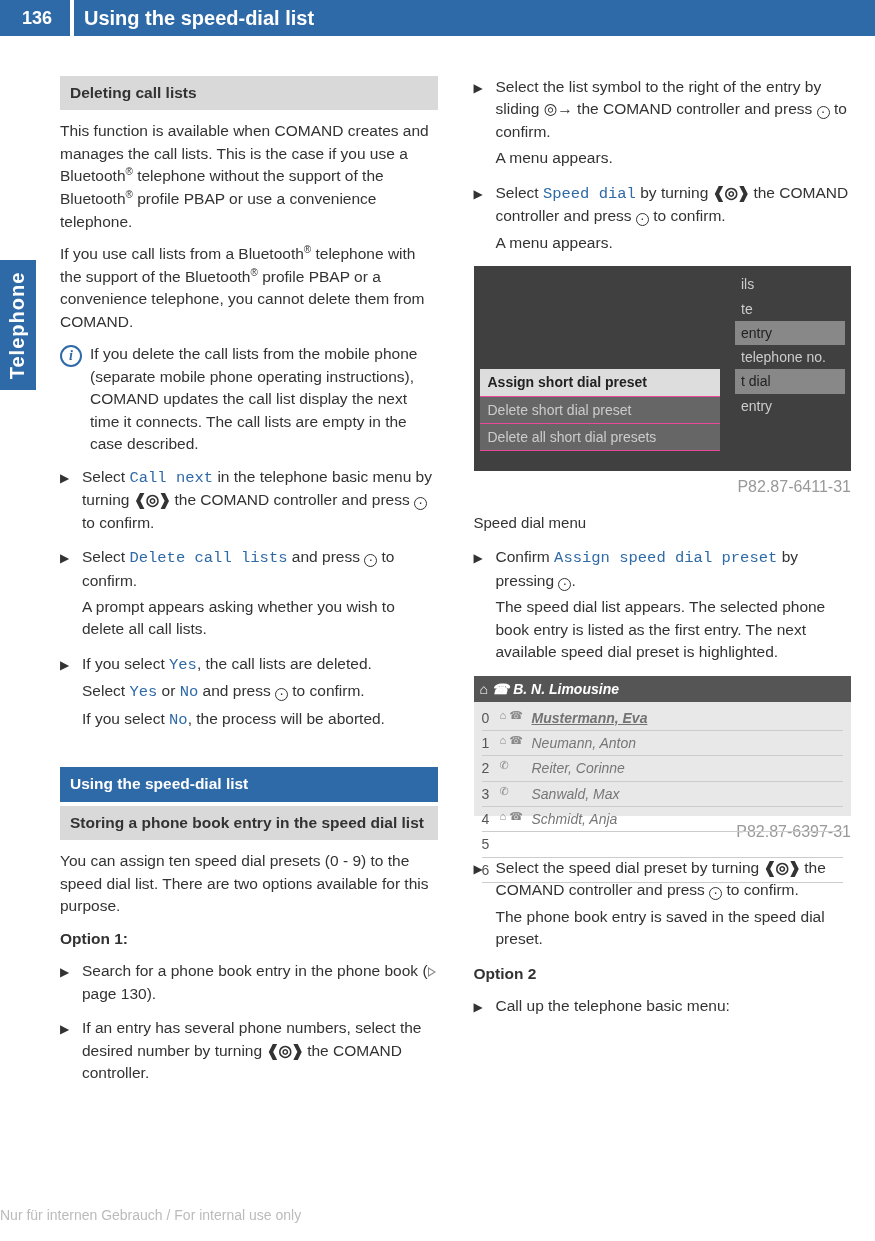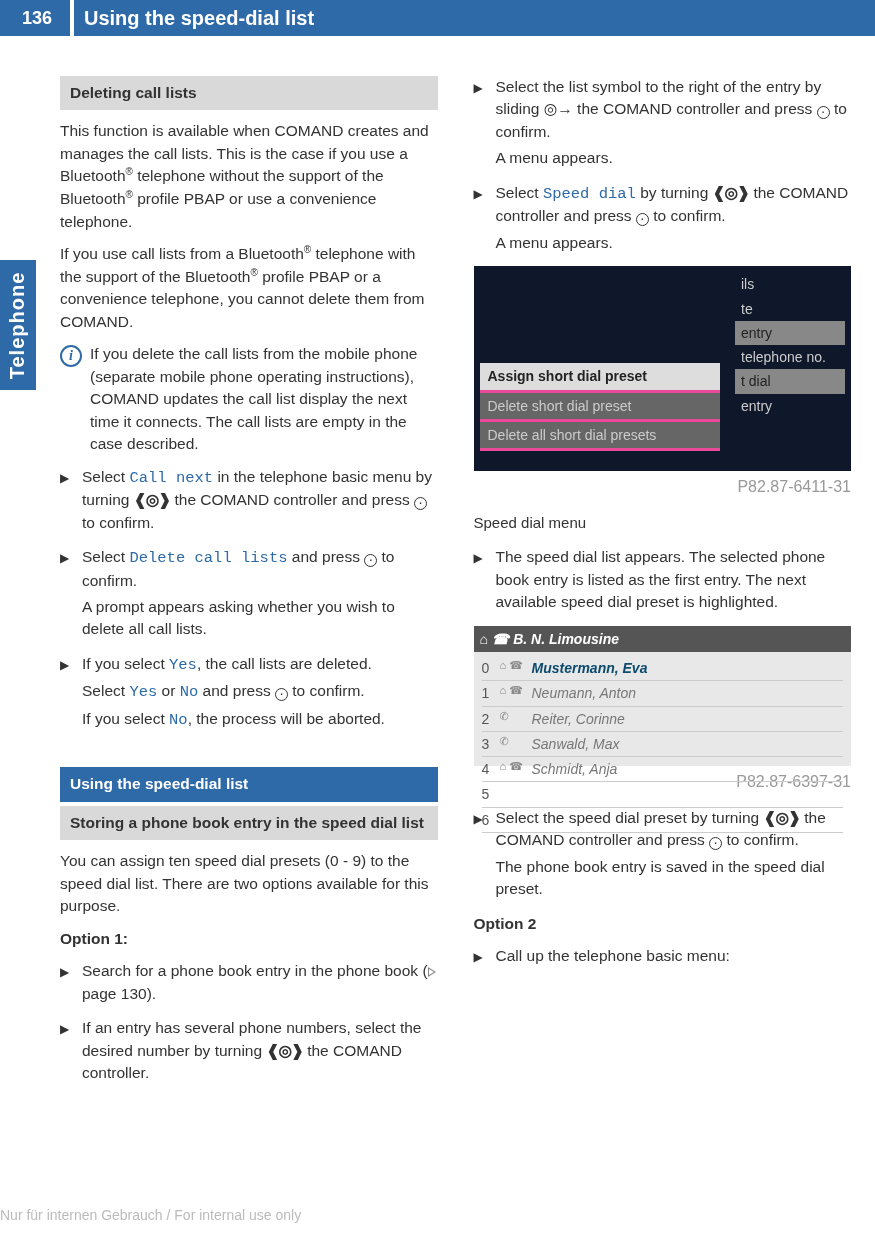--- a/index.html
+++ b/index.html
@@ -127,42 +127,42 @@
     position:relative;
   }
   .open-tri::after{
     content:"";position:absolute;left:-7px;top:-3px;
     width:0;height:0;
     border-top:3px solid transparent;
     border-bottom:3px solid transparent;
     border-left:5px solid #fff;
   }
   .screenshot {
-    background: #0f172a;
+    background: #404040;
     width: 100%;
     position: relative;
     margin-bottom: 4px;
   }
   .sc1 { height: 205px; padding: 8px 0 0 0; }
   .sc1 .right-col {
     position:absolute; right:6px; top:6px; width:110px;
     font-family: Arial; font-size:14px; color:#ccc;
   }
   .sc1 .right-col div { padding:2px 6px; }
   .sc1 .right-col .hl { background:#888; color:#222; }
   .sc1 .menu { position:absolute; left:6px; bottom:20px; width:240px; font-size:14px;}
-  .sc1 .menu .item { background:#666; color:#ccc; padding:3px 8px; border-bottom:3px solid #ec4899;}
+  .sc1 .menu .item { background:#666; color:#ccc; padding:3px 8px; border-bottom:1px solid #ec4899;}
   .sc1 .menu .item.sel { background:#ddd; color:#222; font-weight:bold;}
   .sc2 { height: 140px; padding:6px 8px; font-family: Arial; font-size:14px; color:#777; background:#e8e8e8;}
   .sc2 .hdr { background:#555; color:#fff; font-style:italic; font-weight:bold; padding:3px 6px; margin:-6px -8px 4px;}
   .sc2 .row { display:flex; border-bottom:1px solid #ccc; padding:2px 0;}
   .sc2 .row .n { width:18px; color:#555;}
   .sc2 .row .ic { width:32px; font-size:11px; color:#888;}
   .sc2 .row .nm { flex:1; font-style:italic;}
-  .sc2 .row.top .nm { color:#0c4a6e; font-weight:bold;}
+  .sc2 .row.top .nm { color:#737373; font-weight:bold;text-decoration:underline;}
   .img-id { text-align:right; font-size:16px; color:#999; margin-bottom:14px;}
   .caption { font-size:15px; color:#333; margin-bottom:12px;margin-top:14px;}
   .footer {
     position:absolute; bottom:18px; left:0; right:0;
     color:#bbb; font-size:14px;
     font-family: Liberation Sans, sans-serif;
   }
 </style>
 </head>
 <body>
@@ -294,20 +294,23 @@
         <div class="item">Delete short dial preset</div>
         <div class="item">Delete all short dial presets</div>
       </div>
     </div>
     <div class="img-id">P82.87-6411-31</div>
     <div class="caption">Speed dial menu</div>
 
     <div class="step">
       <div class="tri">▶</div>
       <div class="body">
+        <p>
+          <span>Confirm </span><span class="menu-text">Assign speed dial preset</span><span> by pressing </span><span class="sym sym-dot"></span><span>.</span>
+        </p>
         <p>The speed dial list appears. The selected phone book entry is listed as the first entry. The next available speed dial preset is highlighted.</p>
       </div>
     </div>
 
     <div class="screenshot sc2">
       <div class="hdr">
         <span>⌂ ☎ </span><span>B. N. Limousine</span>
       </div>
       <div id="sc2-rows">
           <div class="row top">

